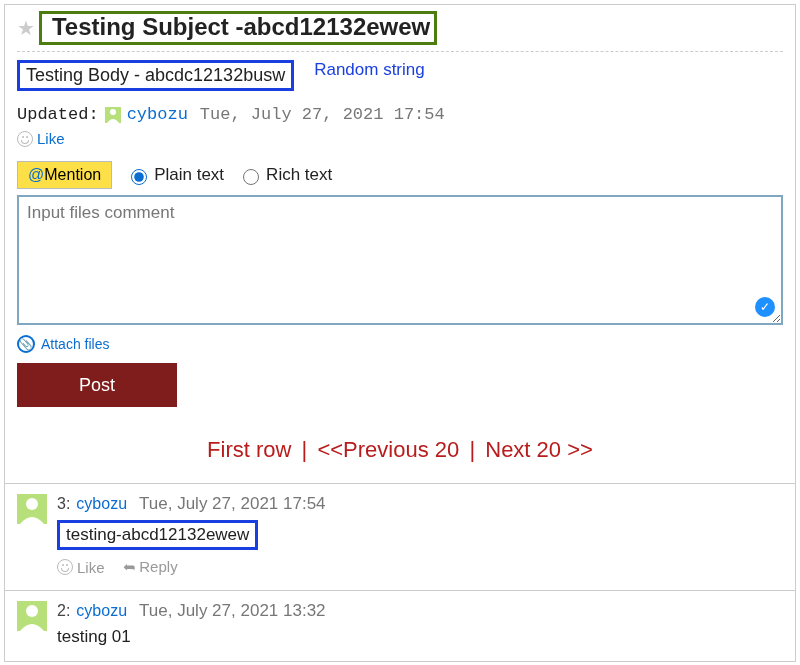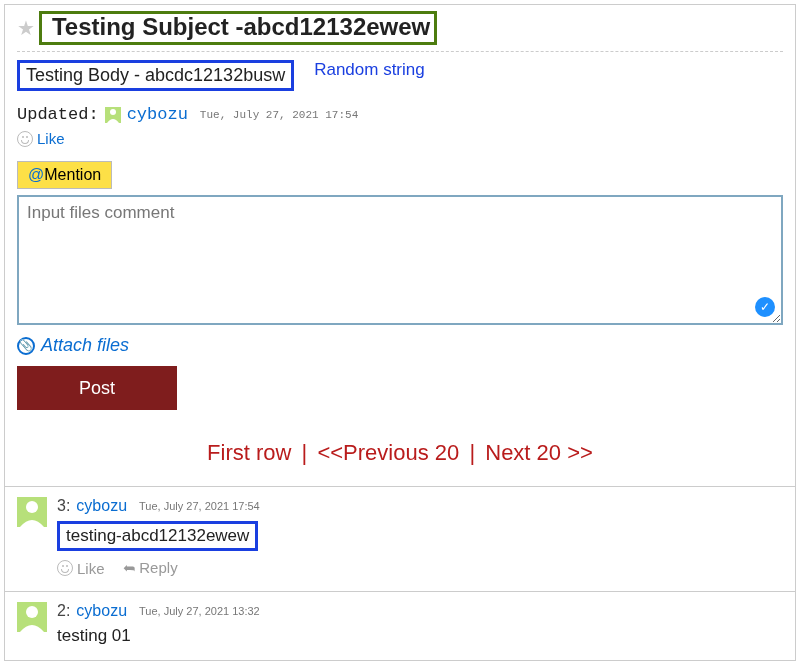--- a/index.html
+++ b/index.html
@@ -61,21 +61,21 @@
     gap: 6px;
     font-size: 17px;
     font-family: Liberation Mono, monospace;
   }
   .user-icon {
     width: 16px; height: 16px;
     display: inline-block;
   }
   .user-icon svg { display:block; }
   .user-link { color: #0a6dd1; text-decoration: none; }
-  .timestamp { color: #777; font-size: 11px; margin-left: 6px;}
+  .timestamp { color: #777; font-size: 17px; margin-left: 6px;}
   .like-row {
     margin-top: 6px;
     display: flex;
     align-items: center;
     gap: 4px;
   }
   .smiley {
     width:16px;height:16px;border:1px solid #bbb;border-radius:50%;
     position:relative;display:inline-block;
   }
@@ -110,21 +110,21 @@
   .check-circle{
     position:absolute;right:6px;bottom:6px;width:20px;height:20px;border-radius:50%;
     background:#1e90ff;display:flex;align-items:center;justify-content:center;color:#fff;font-size:12px;
   }
   .attach-row{margin-top:10px;display:flex;align-items:center;gap:6px;}
   .clip-icon{
     width:18px;height:18px;border:2px solid #0a6dd1;border-radius:50%;
     position:relative;display:inline-flex;align-items:center;justify-content:center;
     color:#0a6dd1;font-size:11px;
   }
-  .attach-link{color:#0a6dd1;font-size:18px;font-style:italic;}
+  .attach-link{color:#0a6dd1;font-size:14px;}
   .post-btn{
     margin-top:10px;
     background:#7f1d1d;color:#fff;border:none;
     width:160px;height:44px;font-size:18px;
     display:flex;align-items:center;justify-content:center;
   }
   .pager-row{
     margin-top:30px;
     text-align:center;color:#b91c1c;font-size:22px;
     padding-bottom:6px;
@@ -184,20 +184,30 @@
       <span class="smiley">
           <span class="mouth"></span>
         </span>
       <span class="like-link">Like</span>
     </div>
 
     <div class="toolbar-row">
       <button class="mention-btn">
         <span class="mention-at">@</span><span>Mention</span>
       </button>
+      <div class="radio-row">
+        <label>
+          <input type="radio" name="fmt" checked="" style="">
+          <span>Plain text</span>
+        </label>
+        <label>
+          <input type="radio" name="fmt" style="">
+          <span>Rich text</span>
+        </label>
+      </div>
     </div>
 
     <div class="comment-box">
       <span class="comment-placeholder">Input files comment</span>
       <span class="check-circle">✓</span>
     </div>
 
     <div class="attach-row">
       <span class="clip-icon">📎</span>
       <span class="attach-link">Attach files</span>

